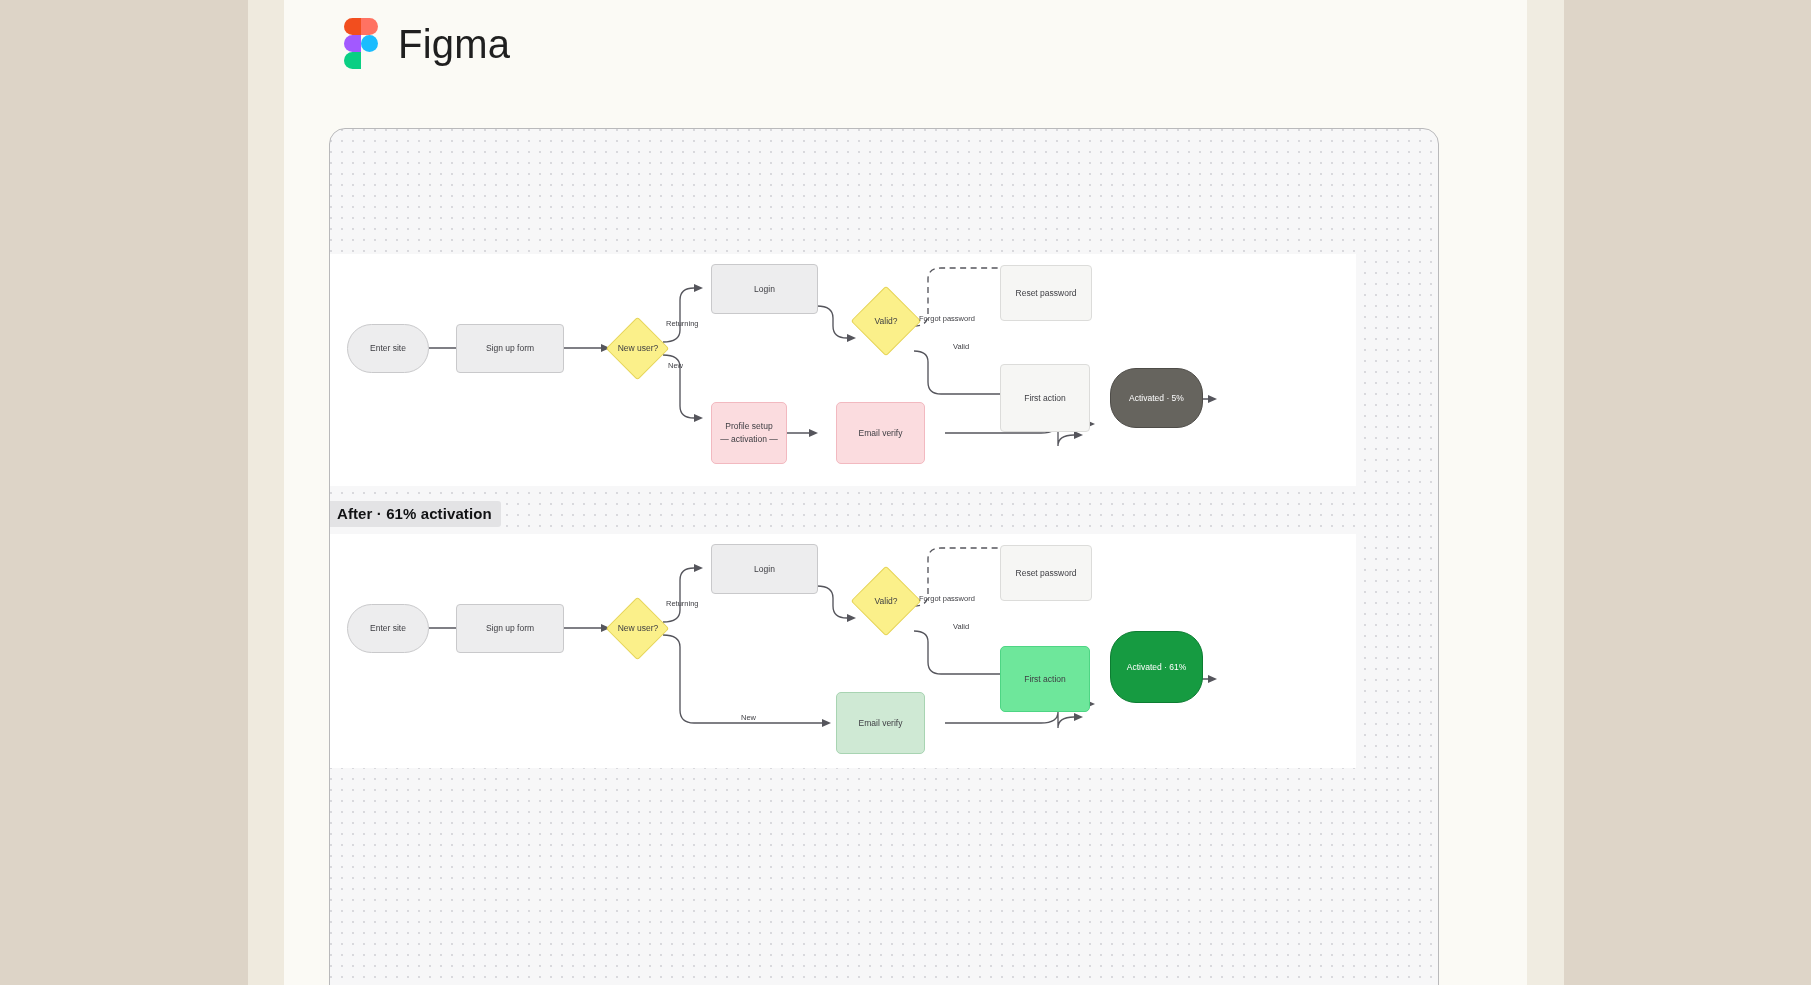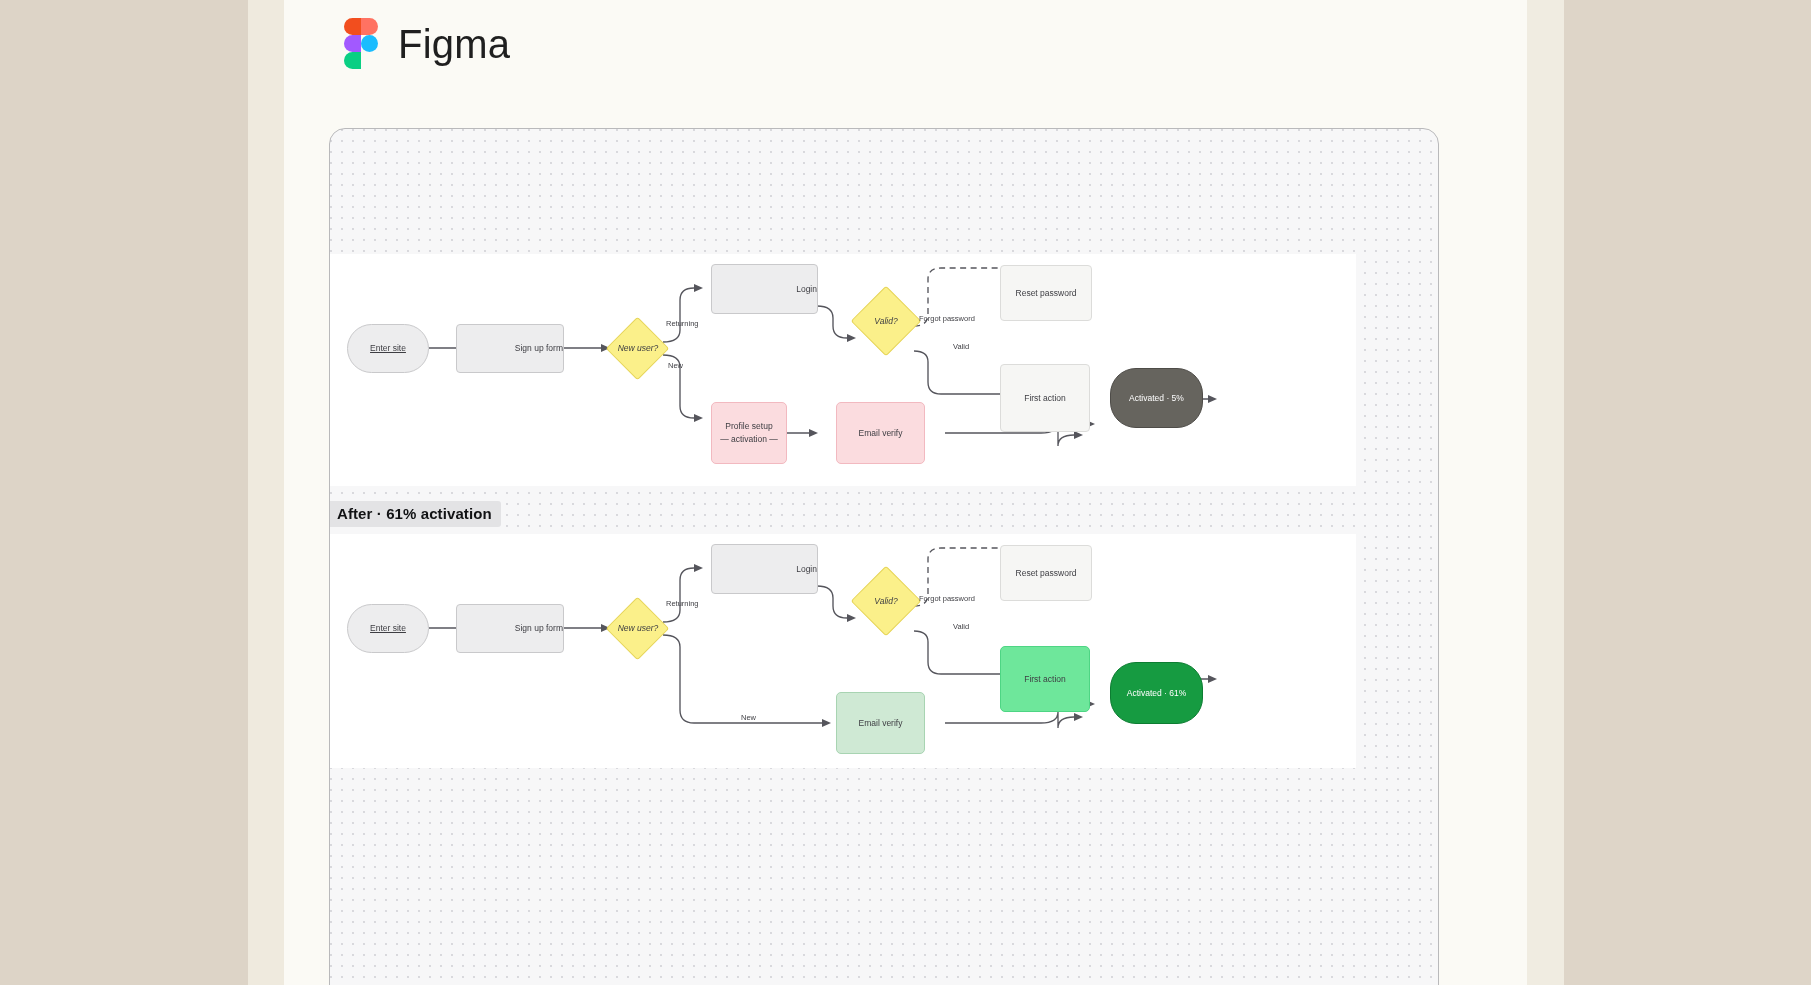--- a/index.html
+++ b/index.html
@@ -92,42 +92,41 @@
 
   
   .node {
     position: absolute;
     display: flex; align-items: center; justify-content: center;
     text-align: center;
     font-size: 8.5px;
     color: #3d3d42;
     line-height: 1.5;
   }
-  .node.pill        { border-radius: 26px; background: #ededee; border: 1px solid #c9c9cb; text-decoration: underline; }
-  .node.rect        { border-radius: 4px;  background: #ededee; border: 1px solid #c9c9cb; justify-content: flex-end; }
+  .node.pill        { border-radius: 26px; background: #ededee; border: 1px solid #c9c9cb; }
+  .node.rect        { border-radius: 4px;  background: #ededee; border: 1px solid #c9c9cb; }
   .node.rect-soft   { border-radius: 4px;  background: #f6f6f4; border: 1px solid #dcdcda; }
   .node.pink        { border-radius: 5px;  background: #fbdcdf; border: 1px solid #f2b9c0; }
   .node.green-soft  { border-radius: 5px;  background: #cfe9d4; border: 1px solid #a8d4b2; }
   .node.green-mid   { border-radius: 5px;  background: #6ee79b; border: 1px solid #4ed584; }
   .node.dark-pill   { border-radius: 26px; background: #66645e; border: 1px solid #4e4c48; color: #ffffff; }
   .node.green-pill  { border-radius: 26px; background: #169b41; border: 1px solid #0d7d32; color: #ffffff; }
 
   .diamond {
     position: absolute;
     background: #fbf08a;
     border: 1px solid #e6d456;
     transform: rotate(45deg);
     border-radius: 3px;
   }
   .diamond-label {
     position: absolute;
     display: flex; align-items: center; justify-content: center;
     font-size: 8.5px; color: #3d3d42;
     pointer-events: none;
-    font-style: italic;
   }
 
   .edge-label {
     position: absolute;
     font-size: 7.5px;
     color: #3f3f44;
     white-space: nowrap;
   }
 
   svg.wires { position: absolute; left: 0; top: 0; overflow: visible; }
@@ -292,21 +291,21 @@
         </div>
       <div class="node rect-soft" style="left:672px; top:11px;  width:92px;  height:56px;">
           <span>Reset password</span>
         </div>
       <div class="node green-soft" style="left:508px; top:158px; width:89px;  height:62px;">
           <span>Email verify</span>
         </div>
       <div class="node green-mid" style="left:672px; top:112px; width:90px;  height:66px;">
           <span>First action</span>
         </div>
-      <div class="node green-pill" style="left:782px; top:128px; width:93px;  height:62px;justify-content:center;">
+      <div class="node green-pill" style="left:782px; top:97px; width:93px;  height:72px;justify-content:center;">
           <span>Activated · 61%</span>
         </div>
 
       <div class="edge-label" style="left:338px; top:65px;">Returning</div>
       <div class="edge-label" style="left:413px; top:179px;">New</div>
       <div class="edge-label" style="left:591px; top:60px;">Forgot password</div>
       <div class="edge-label" style="left:625px; top:88px;">Valid</div>
     </div>
   </div>
 </div>

